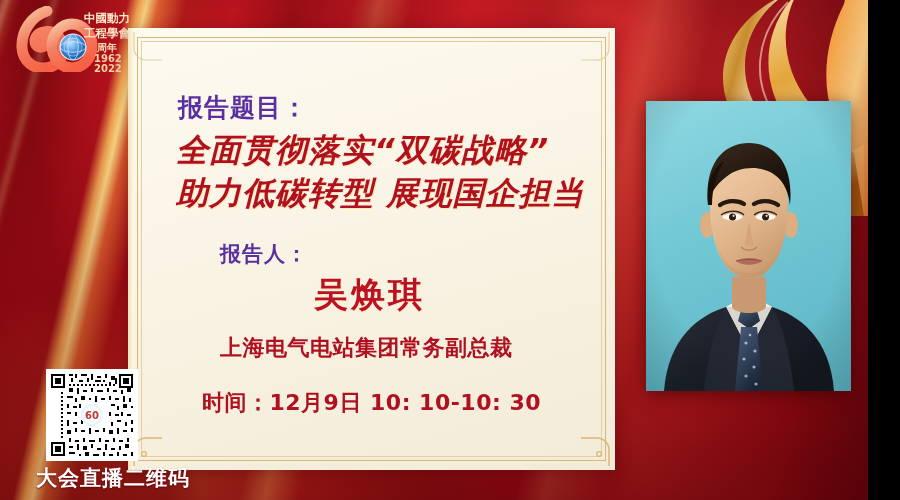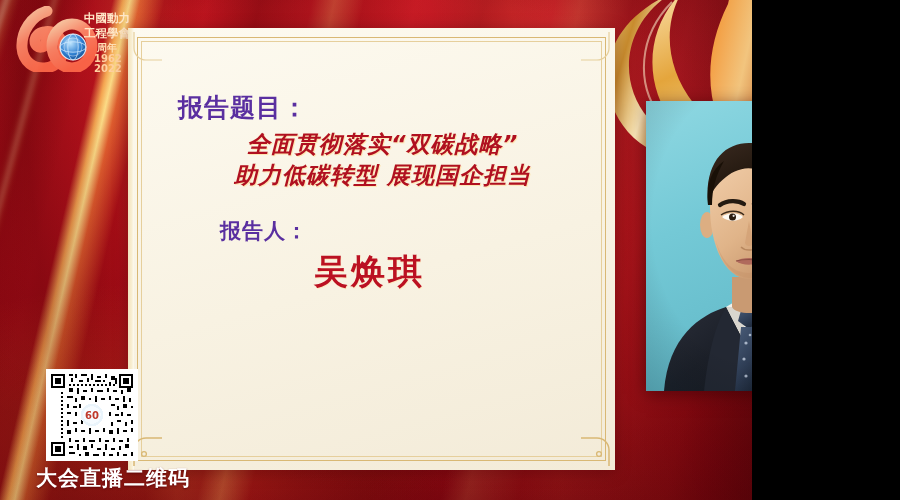--- a/index.html
+++ b/index.html
@@ -2,21 +2,21 @@
 <html><head>
 <meta charset="utf-8">
 <style>
   html, body {
     margin: 0;
     padding: 0;
     background: #000;
   }
   #stage {
     position: relative;
-    width: 752px;
+    width: 868px;
     height: 500px;
     overflow: hidden;
     font-family: "DejaVu Sans", "Liberation Sans", sans-serif;
     background: #a16207;
   }
 
   
   .bg-base {
     position: absolute; inset: 0;
     background:
@@ -151,29 +151,28 @@
     margin: 12px 0 0 24px;
     font-size: 25px;
     font-weight: 700;
     color: #5a2fa0;
     letter-spacing: 1px;
     line-height: 1;
   }
   .title-line {
     margin-left: 22px;
     margin-top: 10px;
-    font-size: 23px;
+    font-size: 32px;
     font-weight: 700;
     font-style: italic;
     color: #b01020;
     letter-spacing: 1px;
     line-height: 1.28;
     white-space: nowrap;
     text-shadow: 1px 1px 0 rgba(255,228,170,0.85), -0.5px -0.5px 0 rgba(255,240,200,0.5);
-    text-align: center;
   }
   .title-line.l2 { margin-top: 2px; }
 
   .lbl-speaker {
     margin: 30px 0 0 66px;
     font-size: 21px;
     font-weight: 700;
     color: #5a2fa0;
     letter-spacing: 1px;
     line-height: 1;
@@ -342,21 +341,23 @@
       <path d="M28,0 L28,16 A12,12 0 0 1 16,28 L0,28" fill="none" stroke="#e6cf9c" stroke-width="1.2"></path>
     </svg>
 
     <div class="card-inner">
       <div class="lbl-topic">报告题目：</div>
       <div class="title-line">全面贯彻落实“双碳战略”</div>
       <div class="title-line l2">助力低碳转型 展现国企担当</div>
 
       <div class="lbl-speaker">报告人：</div>
       <div class="speaker-name">吴焕琪</div>
-
+      <div class="speaker-org">上海电气电站集团常务副总裁</div>
+
+      <div class="time-line">时间：12月9日 10: 10-10: 30</div>
     </div>
   </div>
 
   <div class="portrait-wrap">
     <svg width="205" height="290" viewBox="0 0 205 290">
       <defs>
         <linearGradient id="pbg" x1="0" y1="0" x2="0.3" y2="1">
           <stop offset="0%" stop-color="#8fd8e2"></stop>
           <stop offset="45%" stop-color="#74c9d6"></stop>
           <stop offset="100%" stop-color="#62b9c8"></stop>

